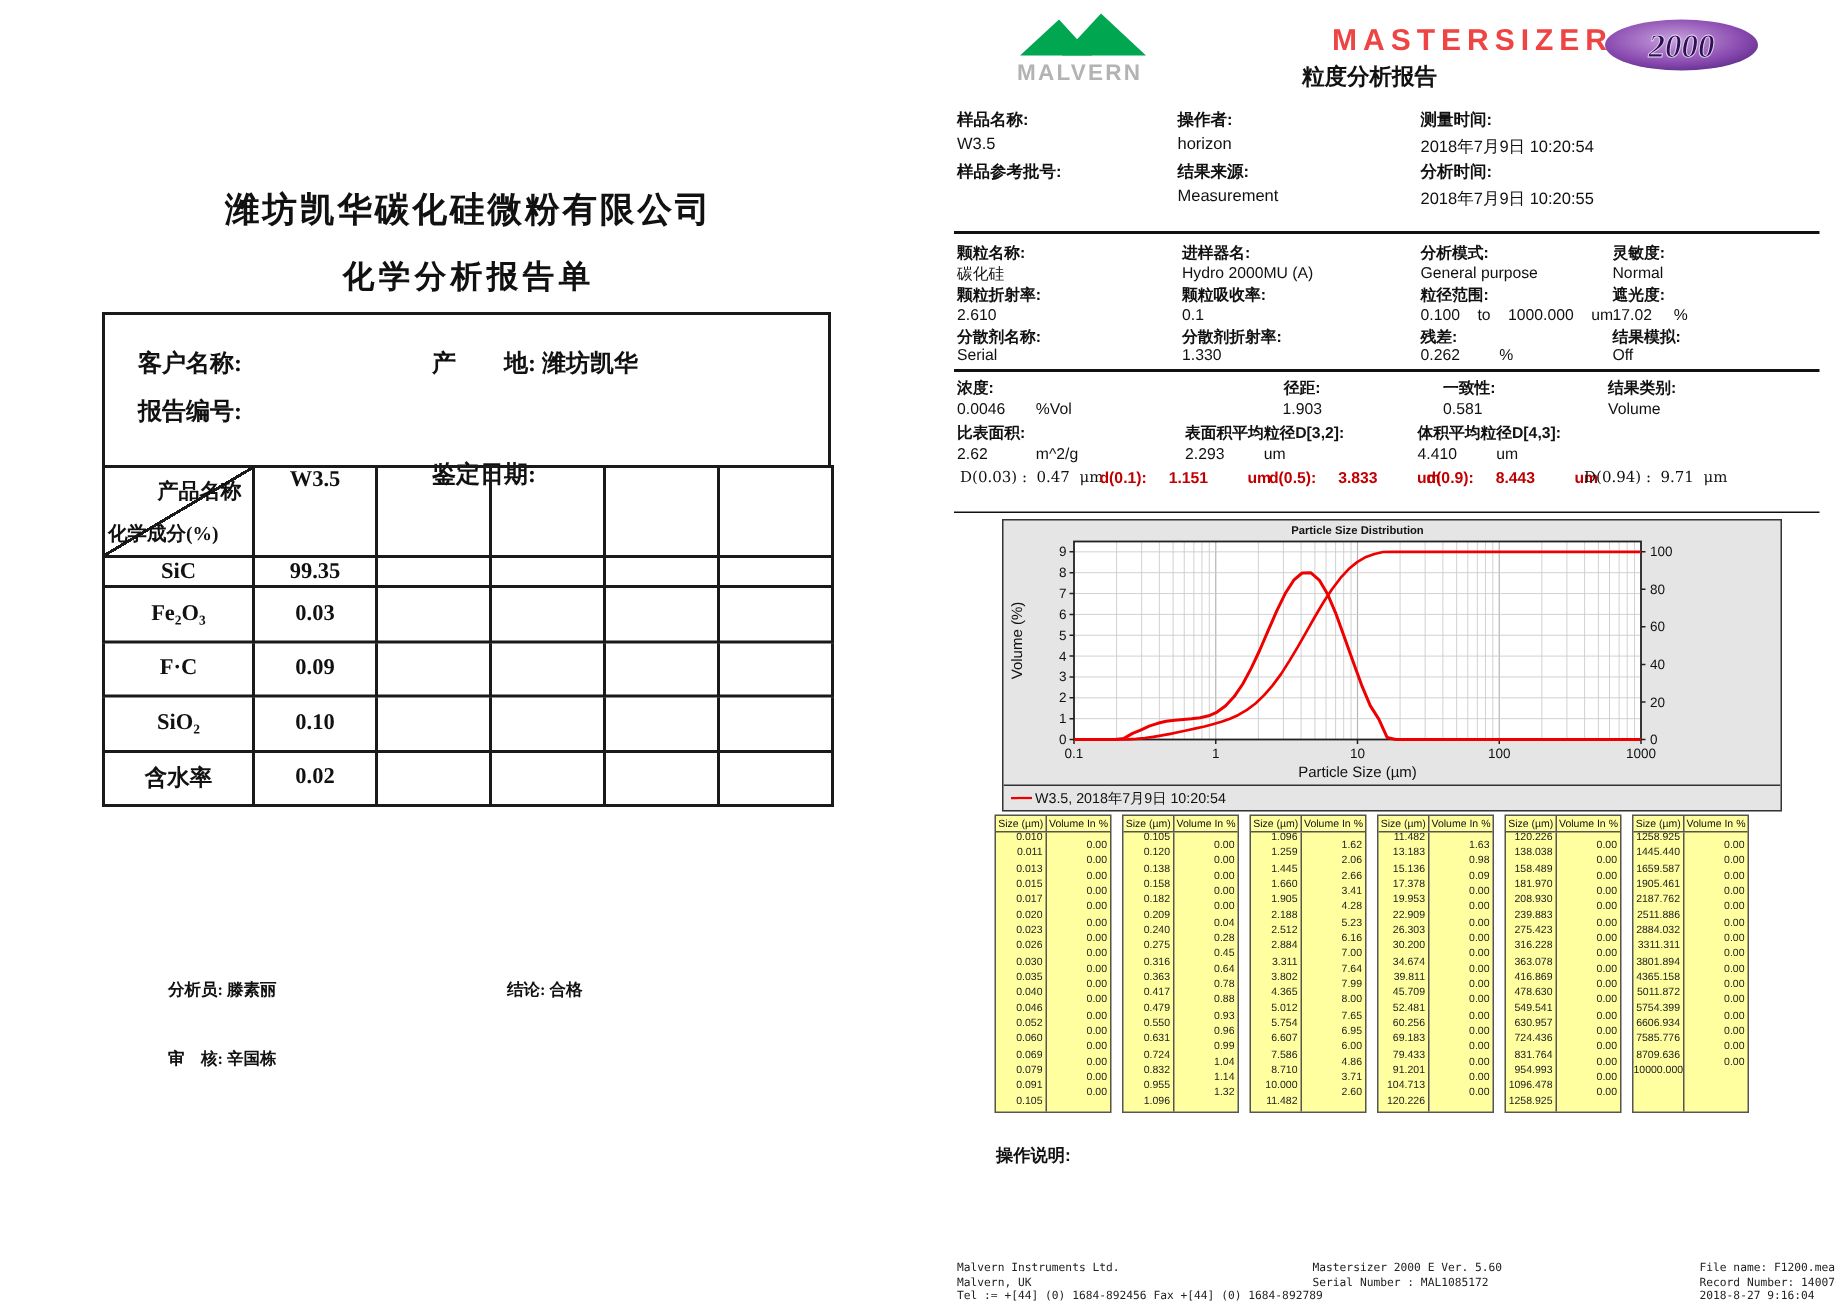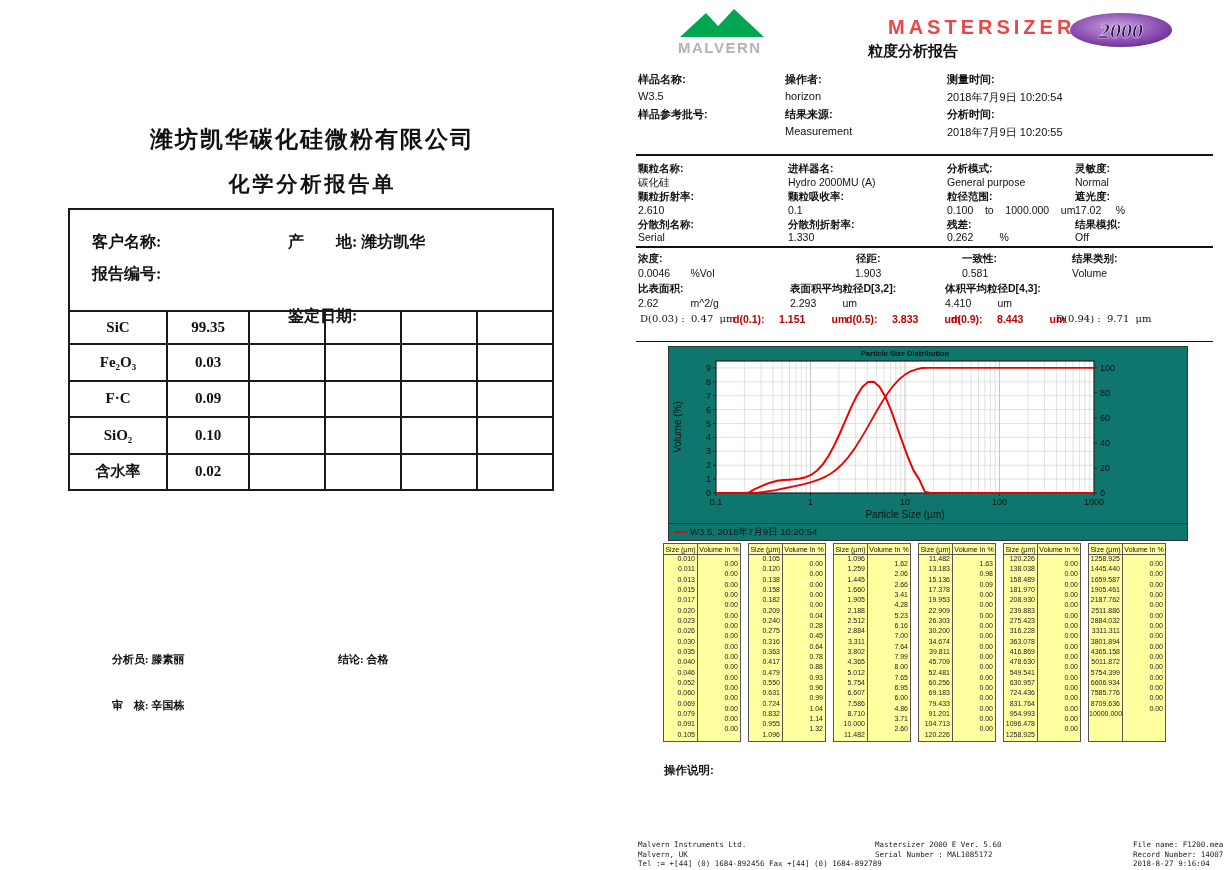--- a/index.html
+++ b/index.html
@@ -46,21 +46,21 @@
   .i3a1{left:638px;top:252px;} .i3a2{left:855px;top:252px;text-align:center;} .i3a3{left:962px;top:252px;} .i3a4{left:1072px;top:252px;}
   .i3b1{left:638px;top:282px;} .i3b2{left:790px;top:282px;} .i3b3{left:945px;top:282px;}
 
   
   .dv{position:absolute;top:313px;white-space:pre;font-size:10px;}
   .dv.blk{font-family:"DejaVu Serif",serif;color:#111;}
   .dv.red{font-weight:bold;color:#c00000;font-size:10.5px;}
   .dv1{left:640px;} .dv2{left:733px;} .dv3{left:846px;} .dv4{left:951px;} .dv5{left:1056px;}
 
   
-  .chart-box{left:668px;top:346px;width:518px;height:193px;border:1px solid #333;background:#0f766e;}
+  .chart-box{left:668px;top:346px;width:518px;height:193px;border:1px solid #333;background:#e5e5e5;}
 
   
   .stables{left:663px;top:543px;display:flex;gap:7px;}
   .sg{border:1px solid #555;background:#ffffa0;}
   .sg-head{display:flex;border-bottom:1px solid #555;}
   .sg-head div{font-size:7px;text-align:center;padding:2px 0 1px 0;color:#111;}
   .sh1{width:33px;border-right:1px solid #555;} .sh2{width:42px;}
   .sg-body{display:flex;height:186px;}
   .scol{width:33px;border-right:1px solid #555;}
   .vcol{width:42px;padding-top:5px;}
@@ -92,21 +92,32 @@
     <table class="chem">
       <colgroup>
           <col style="width:98px">
           <col style="width:82px">
           <col style="width:76px">
           <col style="width:76px">
           <col style="width:76px">
           <col style="width:76px">
         </colgroup>
       <tbody id="chem-body">
-      <tr style="height: 33px;">
+        <tr style="height:60px">
+          <td class="corner">
+            <span class="ct">产品名称</span>
+            <span class="cb">化学成分(%)</span>
+          </td>
+          <td class="prod">W3.5</td>
+          <td></td>
+          <td></td>
+          <td></td>
+          <td></td>
+        </tr>
+      <tr style="height: 20px;">
             <td>SiC</td>
             <td>99.35</td>
             <td></td>
             <td></td>
             <td></td>
             <td></td>
           </tr>
           <tr style="height: 36.5px;">
             <td>Fe₂O₃</td>
             <td>0.03</td>

